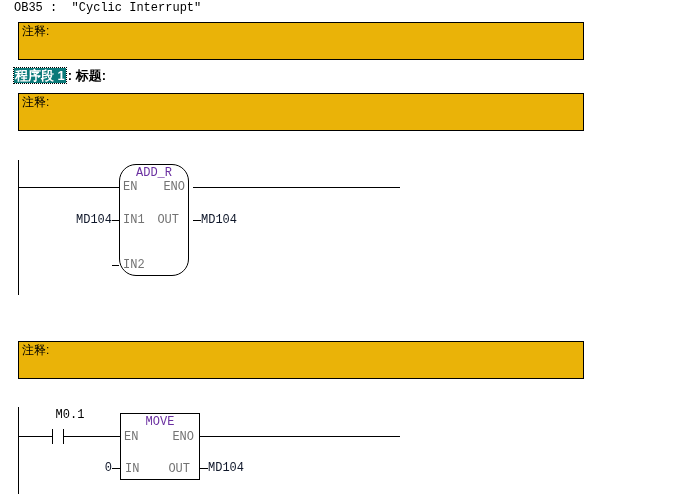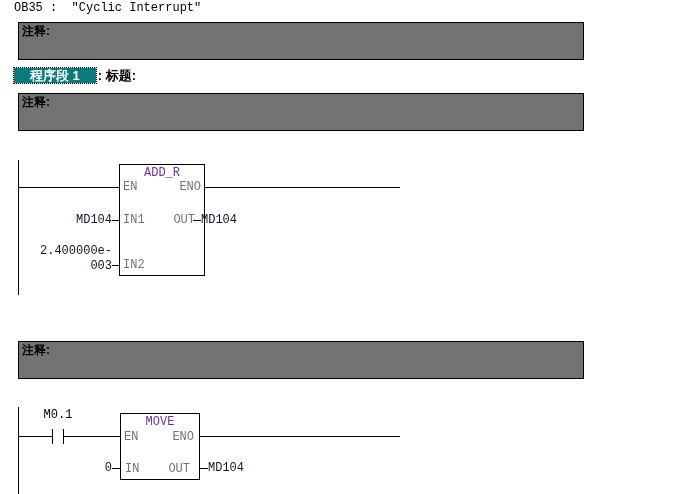--- a/index.html
+++ b/index.html
@@ -18,24 +18,23 @@
     position:absolute;left:14px;top:0px;
     font-family:"Liberation Mono","DejaVu Sans Mono",monospace;
     font-size:12px;line-height:16px;
     white-space:pre;
     letter-spacing:0px;
   }
 
   
   .comment-box{
     position:absolute;
-    background:#737373;
+    background:#eab308;
     border:1px solid #000000;
     box-sizing:border-box;
-    font-weight:bold;
   }
   .comment-box .ctext{
     position:absolute;left:3px;top:1px;
     font-family:"Liberation Sans", sans-serif;
     font-size:12px;line-height:15px;
     color:#000;
     white-space:nowrap;
   }
 
   
@@ -43,21 +42,21 @@
     position:absolute;
     font-family:"Liberation Sans", sans-serif;
     font-size:13px;line-height:16px;
     font-weight:bold;
     white-space:nowrap;
   }
   .network-title .sel{
     background:#0b7a7a;
     color:#ffffff;
     outline:1px dotted #000;
-    padding:0 16px;
+    padding:0 1px;
   }
   .network-title .rest{
     color:#000;
     font-weight:bold;
     padding-left:2px;
   }
   .network-title.plain{font-weight:bold;color:#000;}
 
   
   .rail{
@@ -129,53 +128,51 @@
   <div class="comment-box" style="left:18px;top:93px;width:566px;height:38px;">
     <div class="ctext">注释:</div>
   </div>
 
   <div class="rail" style="left:18px;top:160px;height:135px;"></div>
 
   <div class="wire-h" style="left:18px;top:187px;width:101px;"></div>
 
   <div class="wire-h" style="left:193px;top:187px;width:207px;"></div>
 
-  <div class="fb" style="left:119px;top:164px;width:86px;height:112px;">
+  <div class="fb" style="left:119px;top:164px;width:70px;height:112px;border-radius:17px;">
     <div class="fb-title">ADD_R</div>
     <div class="pin left" style="left:3px;top:16px;">EN</div>
     <div class="pin right" style="right:3px;top:16px;">ENO</div>
     <div class="pin left" style="left:3px;top:49px;">IN1</div>
     <div class="pin right" style="right:9px;top:49px;">OUT</div>
     <div class="pin left" style="left:3px;top:94px;">IN2</div>
   </div>
 
   <div class="operand r" style="left:40px;top:214px;width:72px;">MD104</div>
   <div class="wire-h" style="left:112px;top:220px;width:7px;"></div>
 
-  <div class="operand multi" style="left:20px;top:244px;width:92px;">2.400000e-
-003</div>
   <div class="wire-h" style="left:112px;top:265px;width:7px;"></div>
 
   <div class="wire-h" style="left:193px;top:220px;width:8px;"></div>
   <div class="operand l" style="left:201px;top:214px;">MD104</div>
 
 
   <div class="comment-box" style="left:18px;top:341px;width:566px;height:38px;">
     <div class="ctext">注释:</div>
   </div>
 
   <div class="rail" style="left:18px;top:407px;height:87px;"></div>
 
   <div class="wire-h" style="left:18px;top:436px;width:34px;"></div>
 
   <div class="contact" style="left:52px;top:429px;width:12px;height:15px;">
     <div class="bar b1"></div>
     <div class="bar b2"></div>
   </div>
-  <div class="contact-label" style="left:28px;top:409px;width:60px;">M0.1</div>
+  <div class="contact-label" style="left:40px;top:409px;width:60px;">M0.1</div>
 
   <div class="wire-h" style="left:64px;top:436px;width:56px;"></div>
 
   <div class="wire-h" style="left:200px;top:436px;width:200px;"></div>
 
   <div class="fb" style="left:120px;top:413px;width:80px;height:67px;">
     <div class="fb-title">MOVE</div>
     <div class="pin left" style="left:3px;top:17px;">EN</div>
     <div class="pin right" style="right:5px;top:17px;">ENO</div>
     <div class="pin left" style="left:4px;top:49px;">IN</div>

